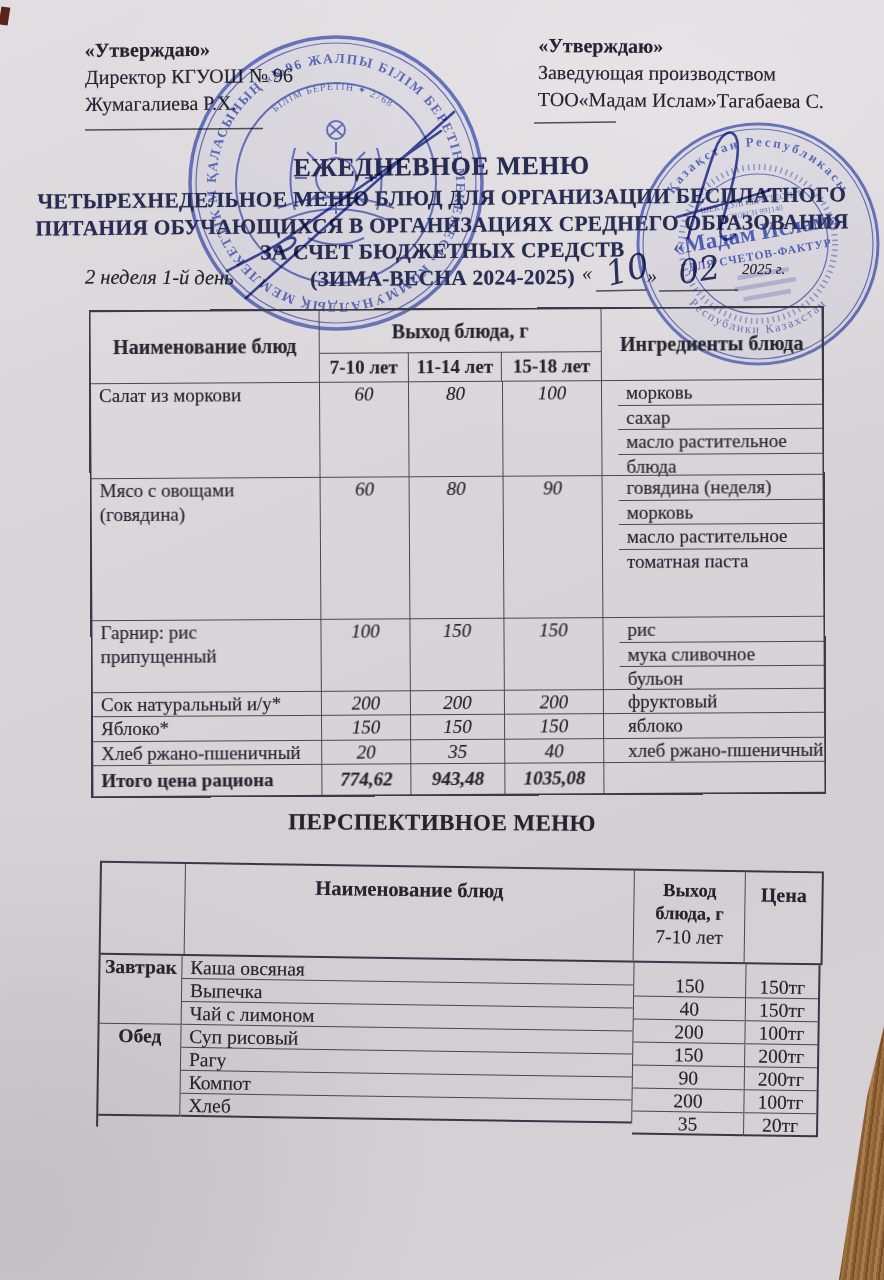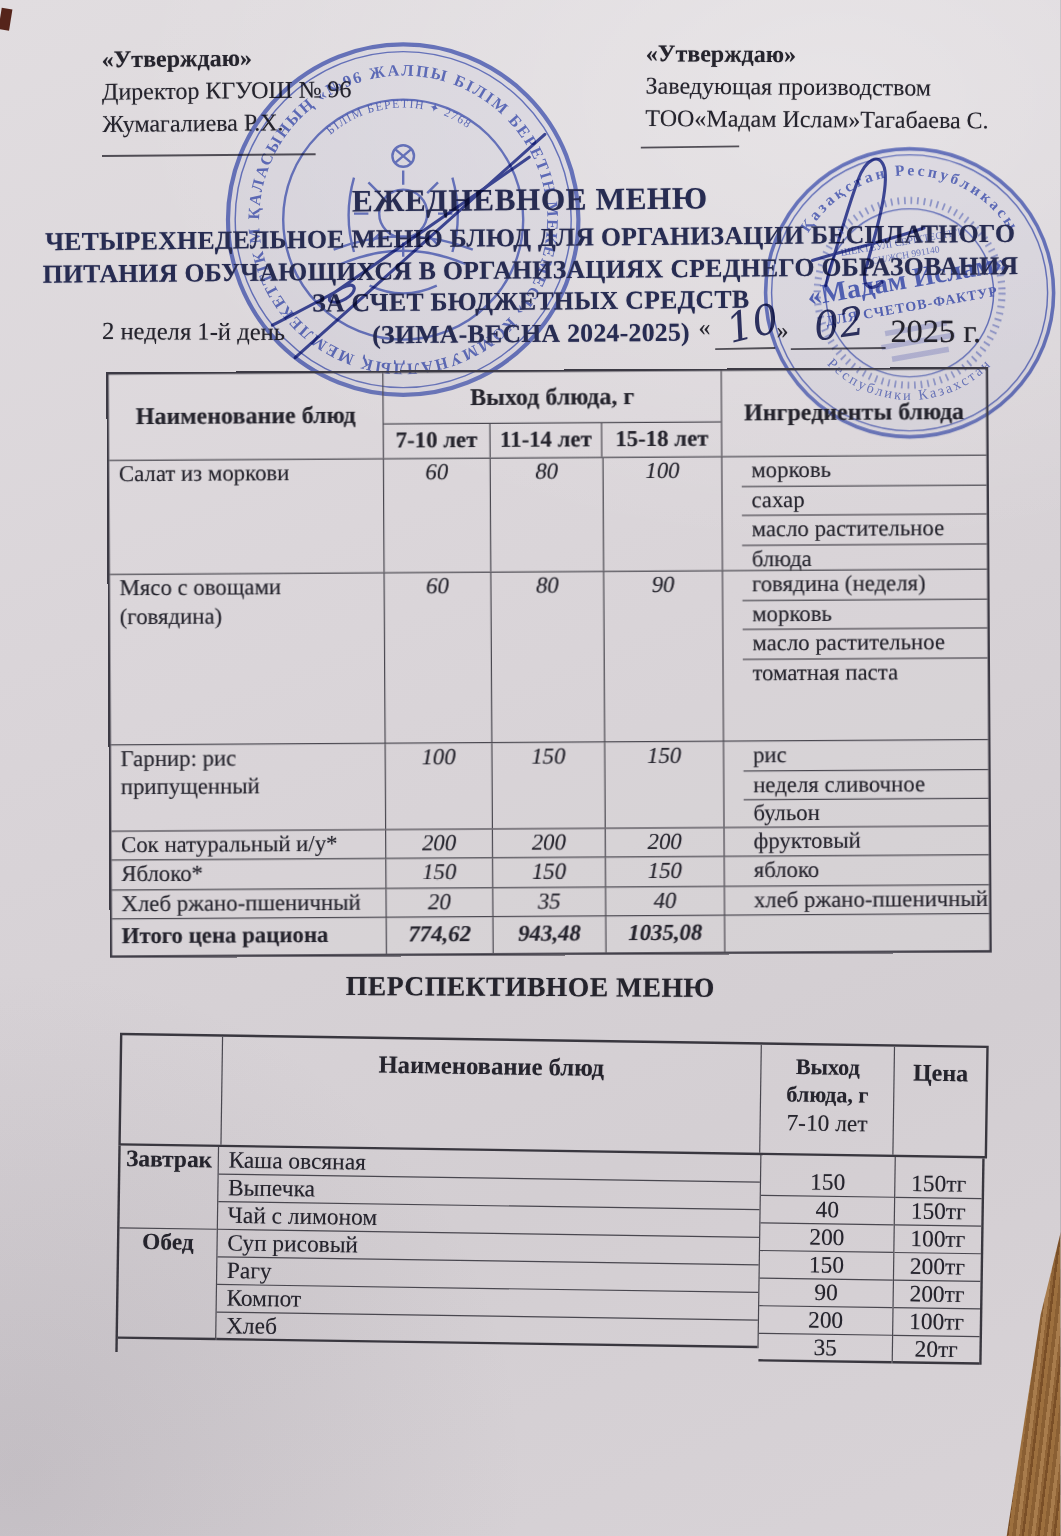--- a/index.html
+++ b/index.html
@@ -9,35 +9,35 @@
   .paper{position:absolute;inset:0;
     background:
       radial-gradient(950px 620px at 78% 6%, rgba(255,255,255,0.30), rgba(255,255,255,0) 62%),
       radial-gradient(700px 700px at 2% 96%, rgba(110,104,116,0.16), rgba(110,104,116,0) 60%),
       linear-gradient(158deg,#e1dde0 0%,#dad5d9 34%,#d3ced2 72%,#d8d3d7 100%);}
   .wood{position:absolute;inset:0;
     clip-path:polygon(100% 80.2%, 100% 100%, 94.9% 100%, 98.1% 85.6%);
     background:repeating-linear-gradient(97deg,#7a4f27 0 2px,#9c6f3e 2px 5px,#8a5f33 5px 8px,#a87c4c 8px 11px,#8f6336 11px 13px);}
   .sliver{position:absolute;left:0;top:7px;width:9px;height:18px;background:#55241a;transform:rotate(9deg);}
 
-  .txt{position:absolute;white-space:nowrap;text-shadow:0 0 0.8px rgba(38,36,46,0.45);}
+  .txt{position:absolute;white-space:nowrap;text-shadow:0 0 0.8px rgba(38,36,46,0.45);font-style:italic;}
   .approval{position:absolute;font-size:20px;line-height:27px;text-shadow:0 0 0.8px rgba(38,36,46,0.4);}
   .approval .t{font-weight:bold;}
   .ap-left{left:85px;top:36px;transform:rotate(-0.6deg);}
   .ap-right{left:538px;top:33px;transform:rotate(0.4deg);}
 
   .titleblock{position:absolute;left:0;top:152px;width:884px;text-align:center;font-weight:bold;
               color:#272c52;transform:rotate(-0.5deg);text-shadow:0 0 0.9px rgba(39,44,82,0.5);}
   .titleblock .l1{font-size:26px;letter-spacing:0.5px;margin-bottom:3px;}
   .titleblock .lx{font-size:21.5px;line-height:26.5px;letter-spacing:0.2px;}
 
   .weekday{left:85px;top:266px;font-size:20.5px;transform:rotate(0.3deg);}
   .q1{left:582px;top:262px;font-size:20px;}
   .q2{left:647px;top:265px;font-size:20px;}
-  .yr{left:742px;top:261px;font-size:27px;text-align:right;}
+  .yr{left:742px;top:261px;font-size:15px;text-align:right;}
 
   
   .t1{position:absolute;left:90px;top:308px;width:731px;transform:rotate(-0.35deg);
       font-size:19px;border:2px solid #3c3a44;background:rgba(255,255,255,0.04);
       text-shadow:0 0 0.7px rgba(38,36,46,0.4);}
   .t1 .c{box-sizing:border-box;border-right:1.5px solid #49474f;}
   .t1 .c:last-child{border-right:none;}
   .c-name{width:229px;}
   .c-v1{width:89px;}
   .c-v2{width:94px;}
@@ -230,21 +230,21 @@
             <div class="ingsub">томатная паста</div>
           </div>
         </div>
         <div class="g" style="height: 70.5px;">
           <div class="c name c-name">Гарнир: рис припущенный</div>
           <div class="c v c-v1">100</div>
           <div class="c v c-v2">150</div>
           <div class="c v c-v3">150</div>
           <div class="c ingcol c-ing">
             <div class="ingsub">рис</div>
-            <div class="ingsub">неделя сливочное</div>
+            <div class="ingsub">мука сливочное</div>
             <div class="ingsub">бульон</div>
           </div>
         </div>
         <div class="g" style="height: 23.5px;">
           <div class="c name c-name">Сок натуральный и/у*</div>
           <div class="c v c-v1">200</div>
           <div class="c v c-v2">200</div>
           <div class="c v c-v3">200</div>
           <div class="c ingcol c-ing">
             <div class="ingsub">фруктовый</div>

